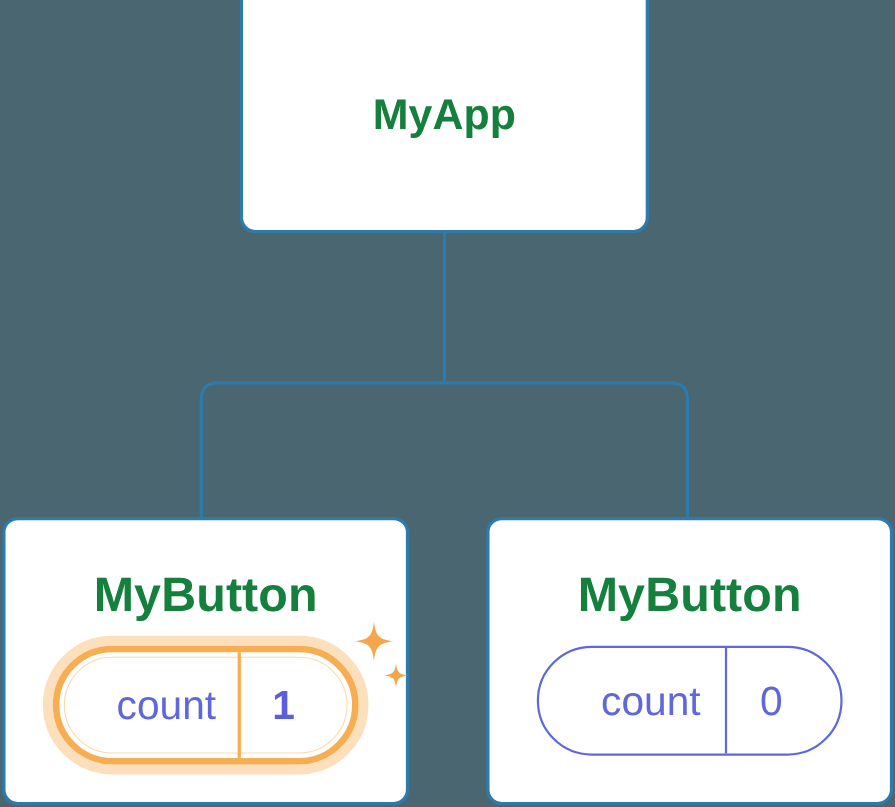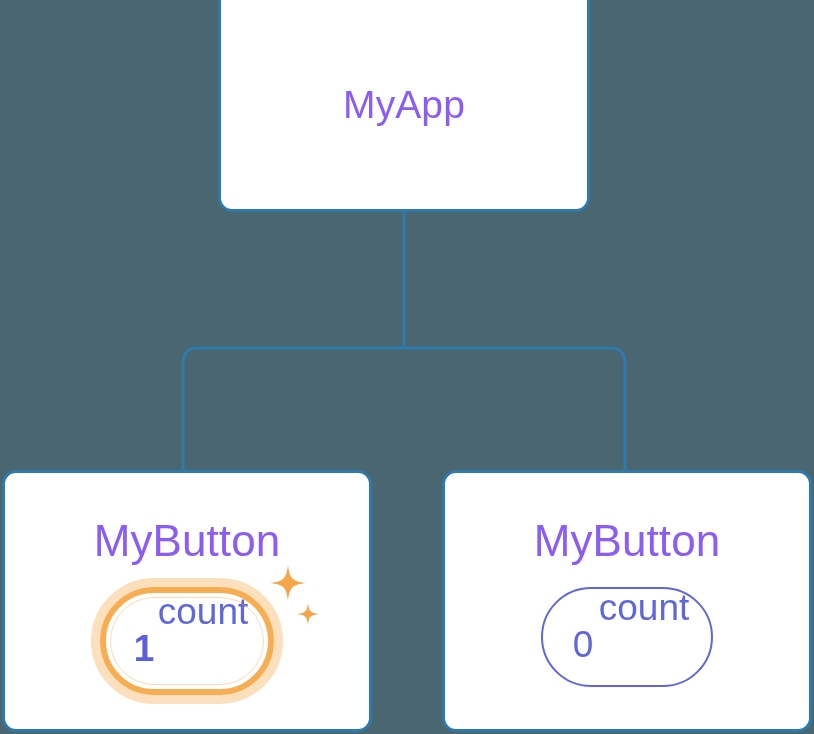--- a/index.html
+++ b/index.html
@@ -54,23 +54,23 @@
     width: 370px;
     height: 262px;
   }
   .node-child-right {
     left: 442px;
     top: 470px;
     width: 370px;
     height: 262px;
   }
   .node-title {
-    color: #8b5cf6;
+    color: #15803d;
     font-size: 39px;
-    font-weight: 400;
+    font-weight: 700;
     letter-spacing: 0.1px;
     line-height: 1;
     white-space: nowrap;
   }
   .node-root .node-title {
     font-size: 39px;
   }
   .node-child-left .node-title,
   .node-child-right .node-title {
     margin-top: 46px;
@@ -81,26 +81,25 @@
   .pill-wrap {
     position: relative;
     margin-top: 24px;
     display: flex;
     align-items: center;
     justify-content: center;
   }
   .pill {
     position: relative;
     display: flex;
-    align-items: flex-start;
+    align-items: center;
     box-sizing: border-box;
     border-radius: 999px;
     background: #ffffff;
     z-index: 2;
-    flex-direction: column;
   }
   
   .pill-plain {
     border: 2px solid #6067dd;
     height: 100px;
   }
   .pill-plain .pill-key,
   .pill-plain .pill-val {
     color: #6067dd;
   }

